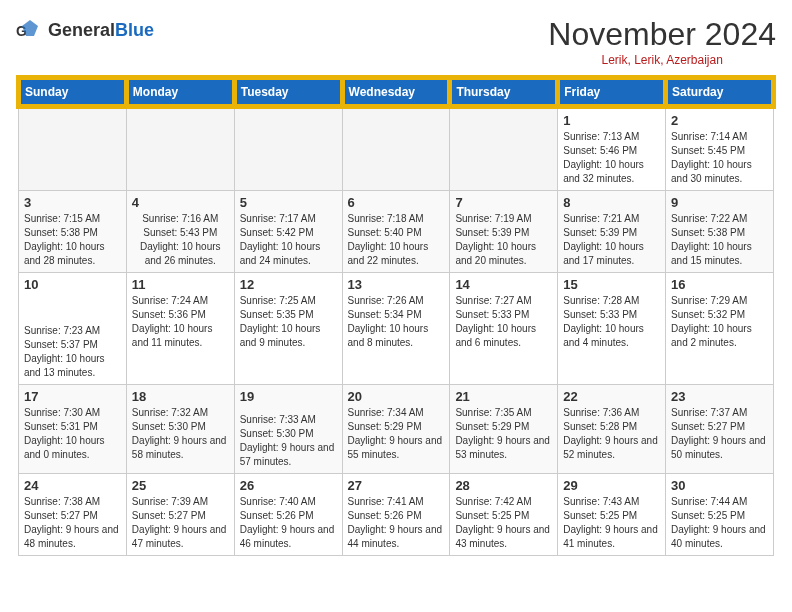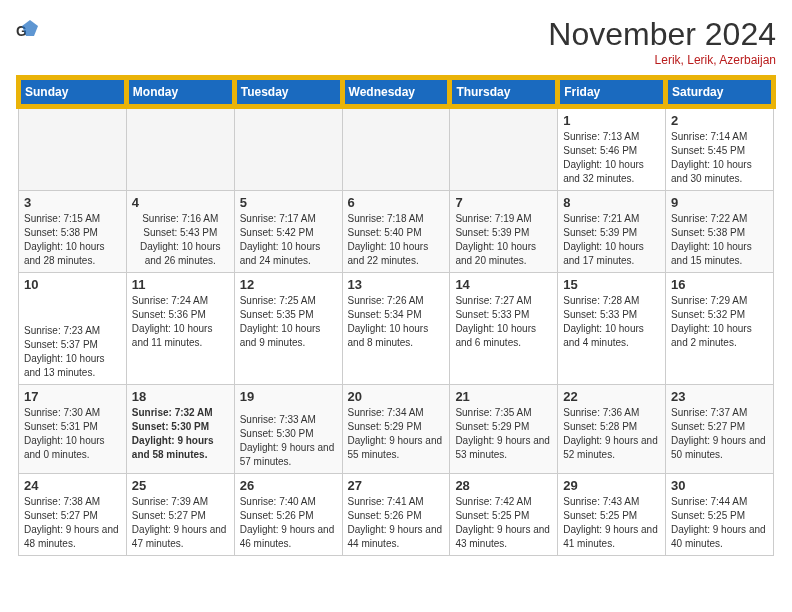--- a/index.html
+++ b/index.html
@@ -29,21 +29,21 @@
     .logo-text-blue {
       font-size: 18px;
       font-weight: bold;
       color: #1a6abf;
     }
     .logo-icon {
       width: 28px;
       height: 28px;
     }
     .title-block {
-      text-align: right;
+      text-align: center;
     }
     .month-title {
       font-size: 32px;
       font-weight: normal;
       color: #333;
     }
     .location-title {
       font-size: 12px;
       color: #b91c1c;
     }
@@ -90,20 +90,23 @@
   </style>
 </head>
 <body>
 
 <div class="header">
   <div class="logo">
     <svg class="logo-icon" viewBox="0 0 28 28" xmlns="http://www.w3.org/2000/svg">
       <text x="0" y="20" font-size="14" font-weight="bold" fill="#333">G</text>
       <polygon points="14,4 22,10 18,20 10,20 6,10" fill="#1a6abf" opacity="0.7"></polygon>
     </svg>
+    <div>
+      <span class="logo-text-general">General</span><span class="logo-text-blue">Blue</span>
+    </div>
   </div>
   <div class="title-block">
     <div class="month-title">November 2024</div>
     <div class="location-title">Lerik, Lerik, Azerbaijan</div>
   </div>
 </div>
 
 <table>
   <thead>
     <tr>
@@ -226,21 +229,21 @@
       </tr>
       <tr>
         <td>
           <span class="day-number">17</span>
           <div class="day-info" style="white-space: pre-line;">Sunrise: 7:30 AM
 Sunset: 5:31 PM
 Daylight: 10 hours and 0 minutes.</div>
         </td>
         <td>
           <span class="day-number">18</span>
-          <div class="day-info" style="white-space: pre-line; font-weight: bold;">Sunrise: 7:32 AM
+          <div class="day-info" style="white-space: pre-line;">Sunrise: 7:32 AM
 Sunset: 5:30 PM
 Daylight: 9 hours and 58 minutes.</div>
         </td>
         <td>
           <span class="day-number">19</span>
           <div class="day-info" style="white-space: pre-line; margin-top: 9px;">Sunrise: 7:33 AM
 Sunset: 5:30 PM
 Daylight: 9 hours and 57 minutes.</div>
         </td>
         <td>

